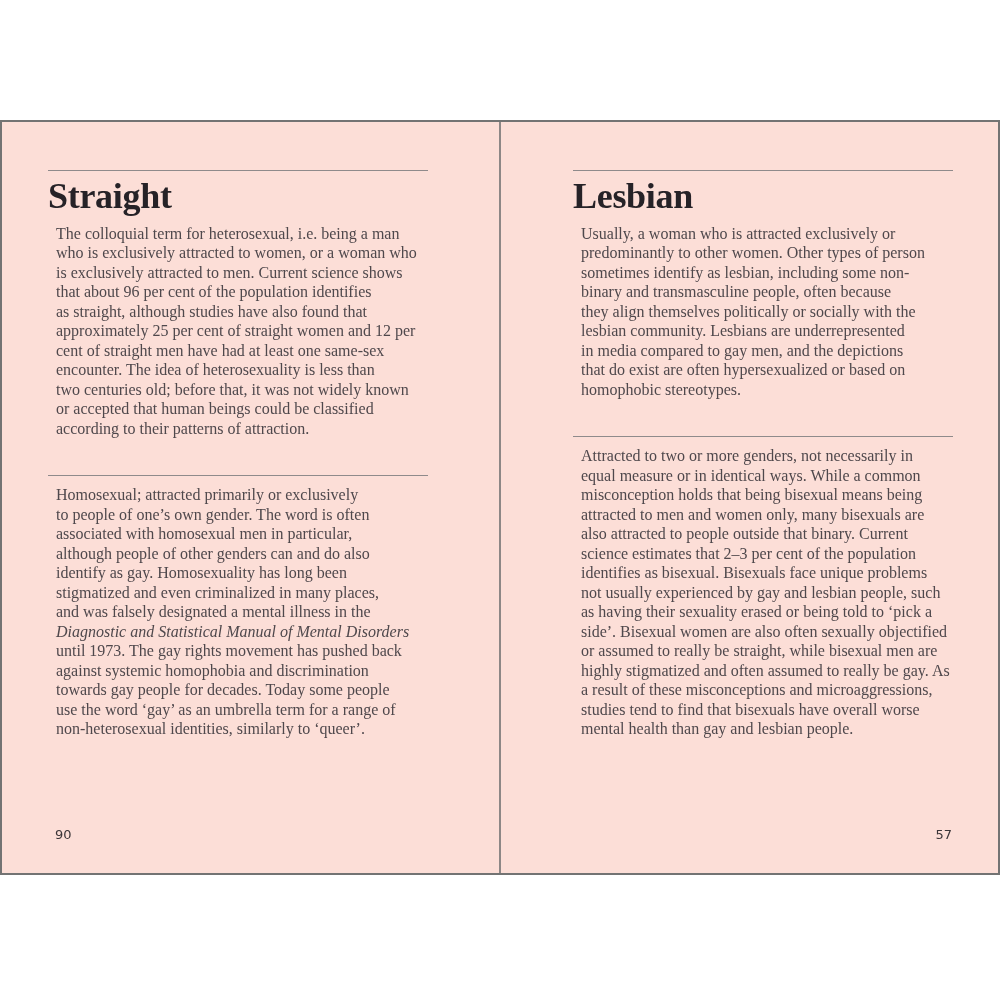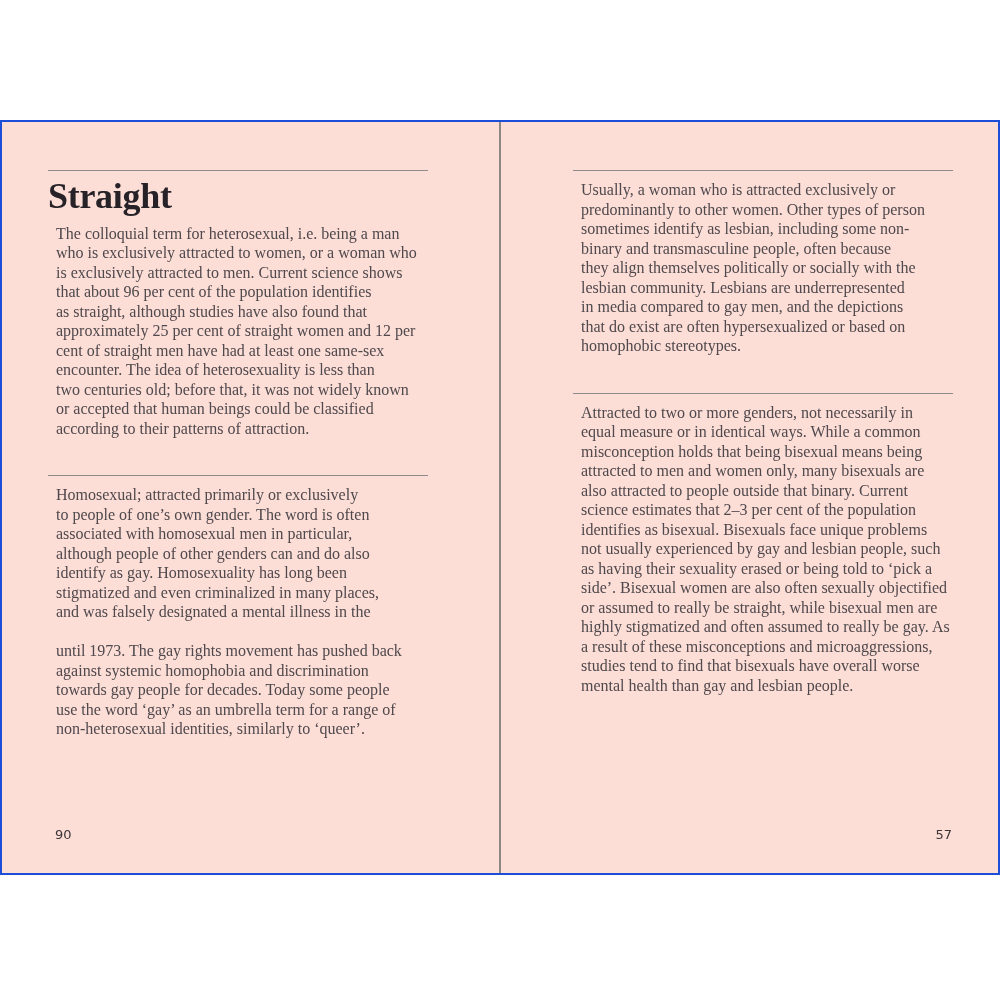--- a/index.html
+++ b/index.html
@@ -11,21 +11,21 @@
     overflow: hidden;
     font-family: "Liberation Serif", serif;
   }
   .spread {
     position: absolute;
     left: 0;
     top: 120px;
     width: 1000px;
     height: 755px;
     background: #fcded7;
-    border: 2px solid #1d4ed8;
+    border: 2px solid #737373;
     box-sizing: border-box;
   }
   .gutter {
     position: absolute;
     left: 497px;
     top: 0;
     width: 2px;
     height: 100%;
     background: #8d8786;
   }
@@ -95,36 +95,37 @@
       </section>
       <section>
         <div class="rule"></div>
         <p class="entry-body"><span>Homosexual; attracted primarily or exclusively
 to people of one’s own gender. The word is often
 associated with homosexual men in particular,
 although people of other genders can and do also
 identify as gay. Homosexuality has long been
 stigmatized and even criminalized in many places,
 and was falsely designated a mental illness in the
-</span><span>
+</span><em>Diagnostic and Statistical Manual of Mental Disorders</em><span>
 until 1973. The gay rights movement has pushed back
 against systemic homophobia and discrimination
 towards gay people for decades. Today some people
 use the word ‘gay’ as an umbrella term for a range of
 non-heterosexual identities, similarly to ‘queer’.</span></p>
       </section>
     </div>
 
     <div class="folio folio-left">90</div>
 
     <div class="gutter"></div>
 
     <div class="content content-right">
       <section>
         <div class="rule"></div>
+        <h2 class="entry-heading">Lesbian</h2>
         <p class="entry-body">Usually, a woman who is attracted exclusively or
 predominantly to other women. Other types of person
 sometimes identify as lesbian, including some non-
 binary and transmasculine people, often because
 they align themselves politically or socially with the
 lesbian community. Lesbians are underrepresented
 in media compared to gay men, and the depictions
 that do exist are often hypersexualized or based on
 homophobic stereotypes.</p>
       </section>

